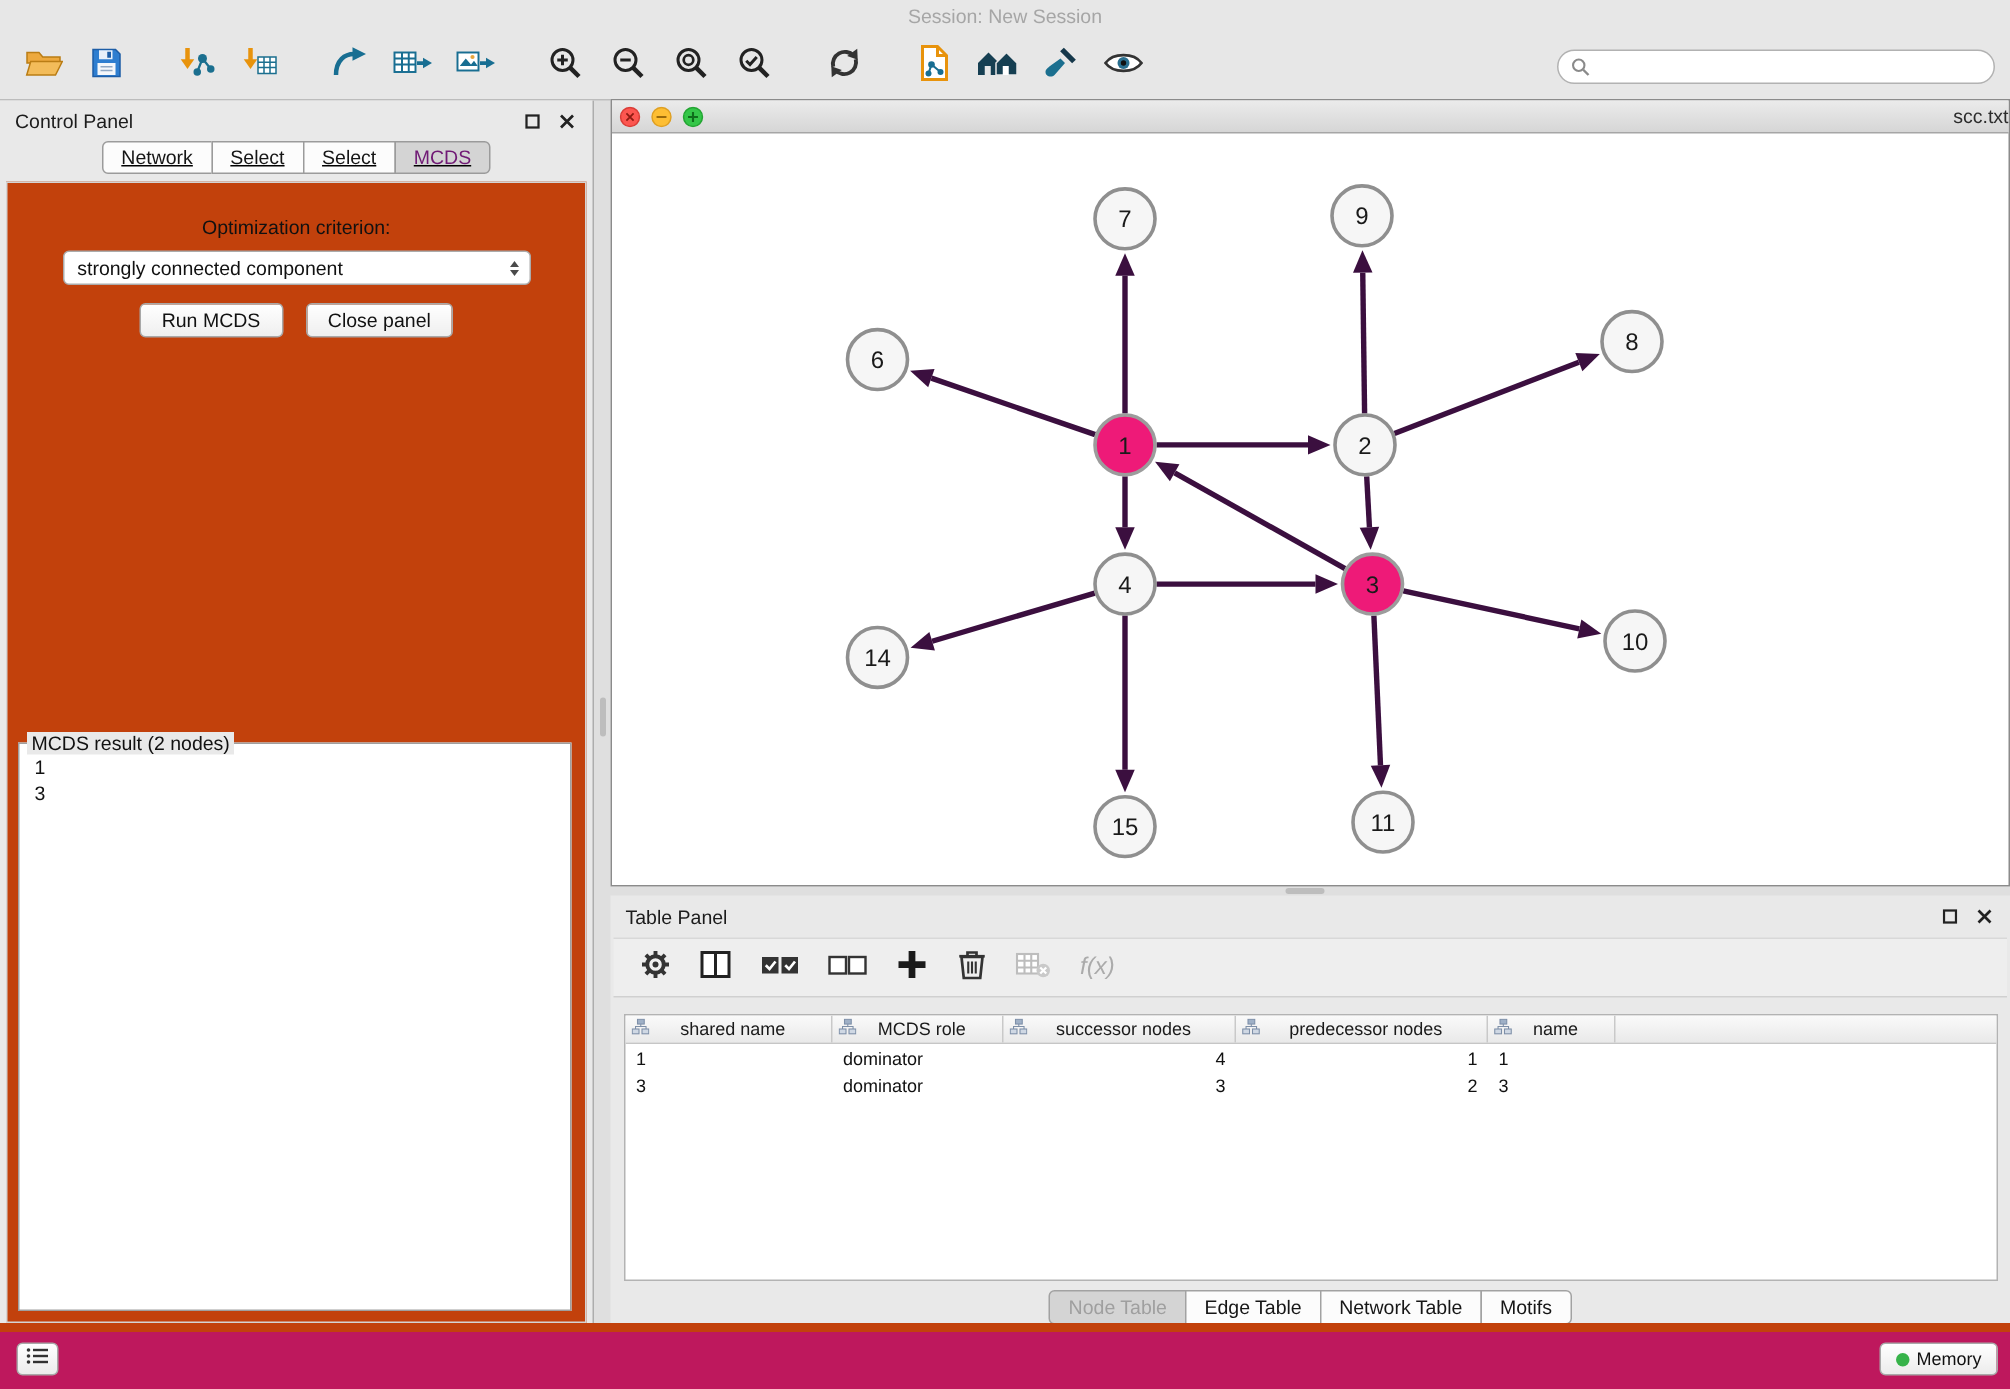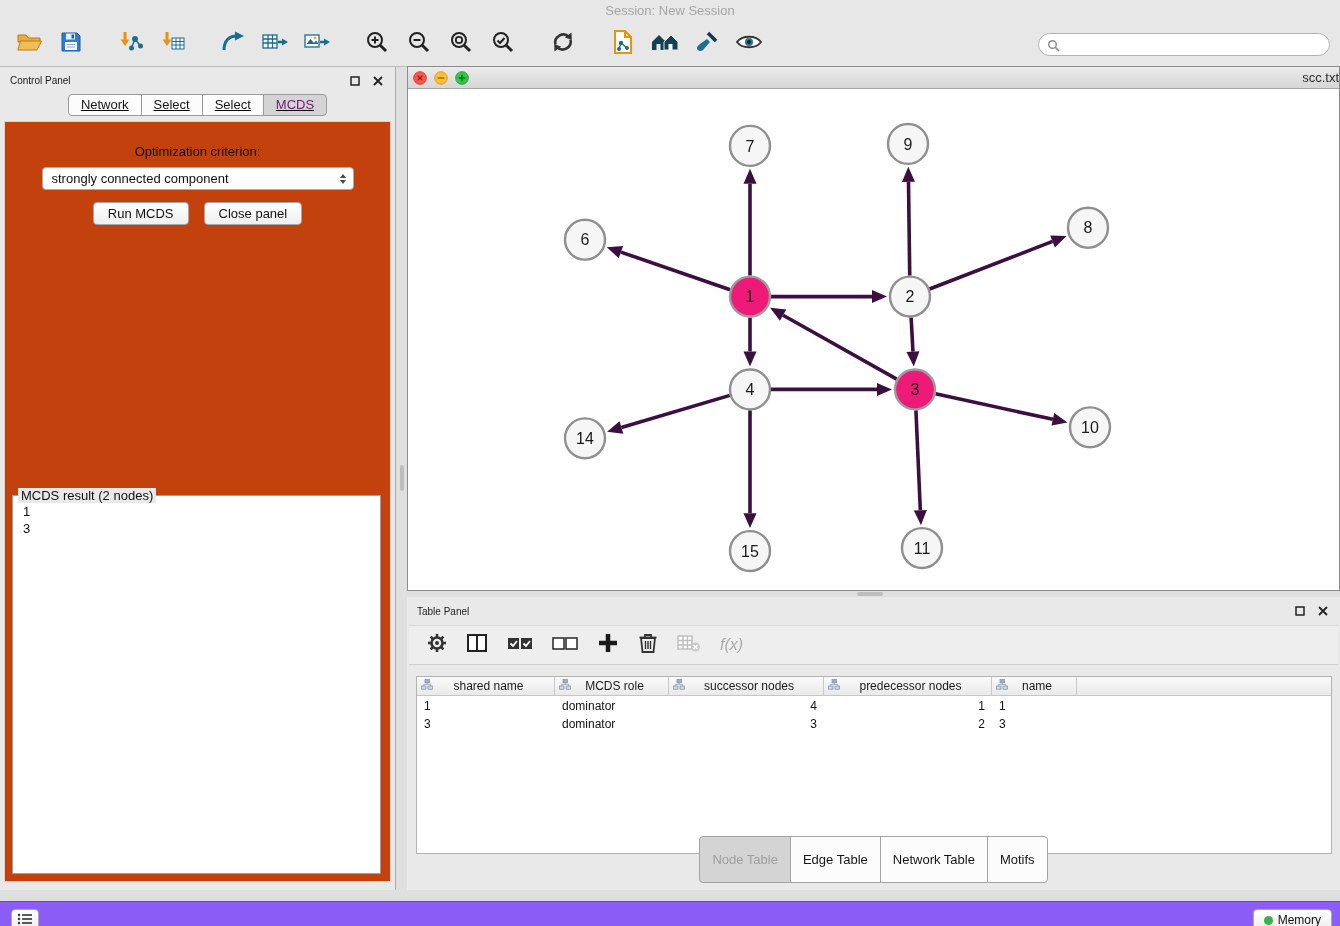--- a/index.html
+++ b/index.html
@@ -15,21 +15,21 @@
   .toolbar { position:absolute; top:22px; left:0; right:0; height:45px; background:#e7e7e7; border-bottom:1px solid #bcbcbc; display:flex; align-items:center; padding:0 10px 0 8px; }
   .tb-group { display:flex; margin-right:18px; }
   .tb-btn { width:42px; height:36px; display:flex; align-items:center; justify-content:center; cursor:default; }
   .search-wrap { margin-left:auto; position:relative; }
   .search-wrap .s-icon { position:absolute; left:9px; top:5px; }
   .search-input { width:292px; height:23px; border:1px solid #b2b2b2; border-radius:12px; background:#fff; padding:0 8px 0 27px; font-size:12px; outline:none; font-family:inherit; }
 
   
   .control-panel { position:absolute; left:0; top:67px; width:396px; height:823px; background:#e9e9e9; border-right:1px solid #adadad; }
   .cp-header { height:27px; display:flex; align-items:center; padding:0 10px; }
-  .panel-title { font-size:10px; color:#1c1c1c; }
+  .panel-title { font-size:13px; color:#1c1c1c; }
   .win-icons { margin-left:auto; display:flex; gap:9px; align-items:center; }
   .win-icon { width:14px; height:14px; display:flex; align-items:center; justify-content:center; }
   .cp-tabs { display:flex; justify-content:center; height:22px;text-decoration:underline; }
   .tab { padding:2px 12px; font-size:13px; line-height:16px; background:#fcfcfc; border:1px solid #9b9b9b; margin-left:-1px; color:#151515; }
   .tab:first-child { border-radius:4px 0 0 4px; margin-left:0; }
   .tab:last-child { border-radius:0 4px 4px 0; }
   .tab.active { background:#d4d4d4; color:#701a75; }
   .cp-body { position:absolute; top:54px; left:4px; right:4px; bottom:8px; border:1px solid #d4d4d4; background:#c2410c; }
   .opt-label { text-align:center; margin-top:22px; font-size:13px; color:#111; }
   .dropdown { width:312px; height:23px; margin:8px auto 0; background:#fff; border:1px solid #ababab; border-radius:4px; display:flex; align-items:center; padding:0 7px 0 9px; font-size:13px; color:#111;gap:15px; }
@@ -65,27 +65,27 @@
   .tp-table { position:absolute; left:9px; right:8px; top:79px; bottom:36px; border:1px solid #b3b3b3; background:#fff; overflow:hidden; }
   .t-header { display:flex; height:19px; background:linear-gradient(#fafafa,#e9e9e9); border-bottom:1px solid #c6c6c6; }
   .t-hcell { display:flex; align-items:center; padding:0 4px; border-right:1px solid #c9c9c9; font-size:12px; color:#1a1a1a; }
   .t-hcell .hdr-label { flex:1; text-align:center; padding-right:6px; }
   .t-filler { flex:1; }
   .t-row { display:flex; height:16px; align-items:center; font-size:12px; color:#111; margin-top:2px; }
   .t-cell { padding:0 7px; overflow:hidden; white-space:nowrap; }
   .num-right { text-align:right; }
   .w0 { width:138px; } .w1 { width:114px; } .w2 { width:155px; } .w3 { width:168px; } .w4 { width:85px; }
   .tp-tabs { position:absolute; bottom:7px; left:0; right:0; display:flex; justify-content:center; }
-  .tp-tab { padding:15px 12px; font-size:13px; background:#fcfcfc; border:1px solid #a2a2a2; margin-left:-1px; color:#161616; }
+  .tp-tab { padding:3px 12px; font-size:13px; background:#fcfcfc; border:1px solid #a2a2a2; margin-left:-1px; color:#161616; }
   .tp-tab:first-child { border-radius:4px 0 0 4px; margin-left:0; }
   .tp-tab:last-child { border-radius:0 4px 4px 0; }
   .tp-tab.active { background:#d4d4d4; color:#9f9f9f; }
 
   
-  .statusbar { position:absolute; left:0; right:0; bottom:0; height:25px; background:#8b5cf6; border-top:1px solid #c2410c; }
+  .statusbar { position:absolute; left:0; right:0; bottom:0; height:44px; background:#be185d; border-top:6px solid #c2410c; }
   .sb-left-btn { position:absolute; left:11px; top:7px; width:28px; height:22px; border:1px solid #a9a9a9; border-radius:4px; background:linear-gradient(#ffffff,#ececec); display:flex; align-items:center; justify-content:center; }
   .memory-btn { position:absolute; right:8px; top:7px; height:22px; padding:0 10px; border:1px solid #a9a9a9; border-radius:4px; background:linear-gradient(#ffffff,#ececec); display:flex; align-items:center; gap:5px; font-size:12px; color:#111; }
   .mem-dot { width:9px; height:9px; border-radius:50%; background:#37b34a; }
 </style>
 </head>
 <body>
 
 <div class="app">
 
   <div class="titlebar">

